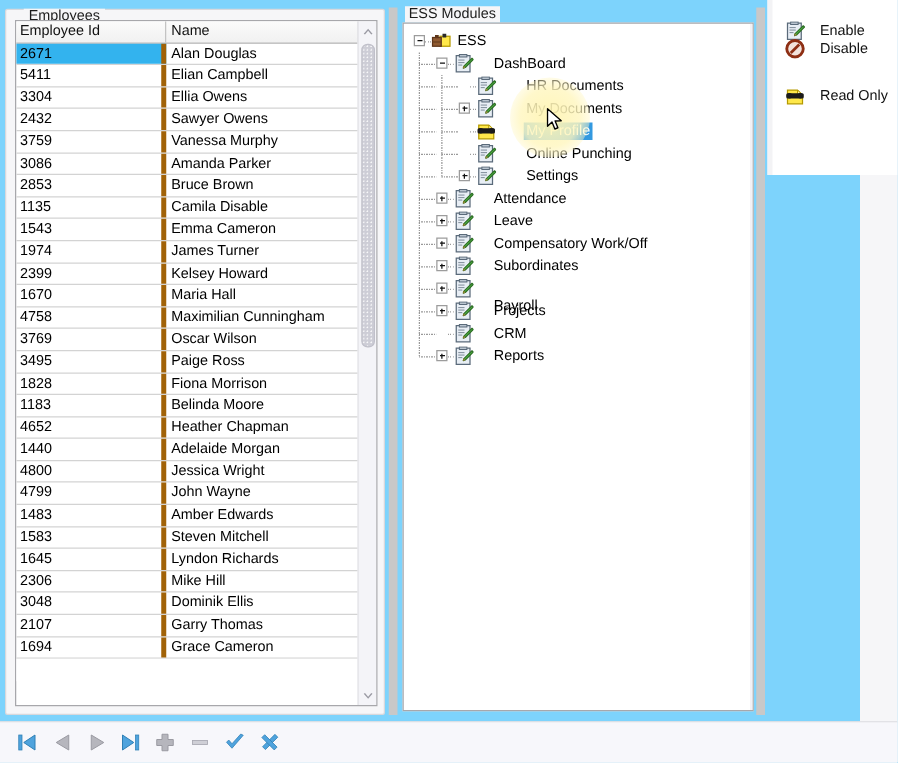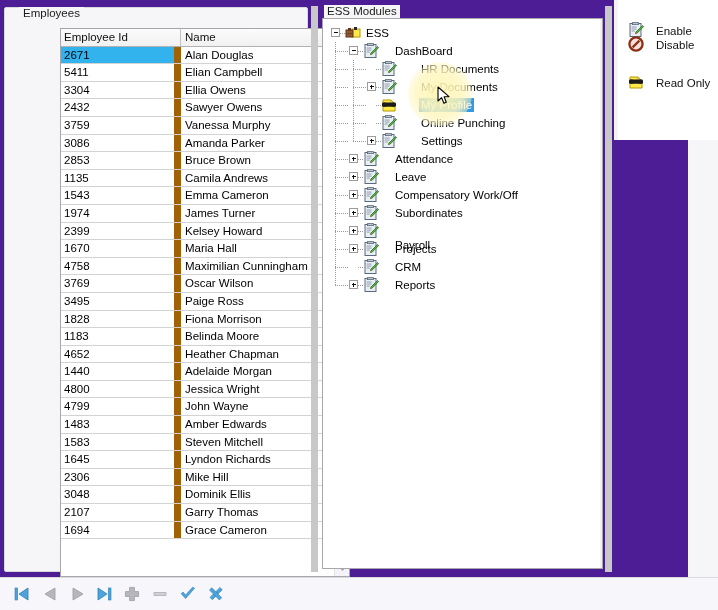--- a/index.html
+++ b/index.html
@@ -12,21 +12,21 @@
   #root {
     position: relative;
     width: 718px; height: 610px;
     background: #f6f6f8;
   }
 
   
   #content-area {
     position: absolute; left: 0; top: 0;
     width: 688px; height: 577px;
-    background: #4c1d95;
+    background: #7dd3fc;
   }
 
   
   #employees-group {
     position: absolute; left: 4px; top: 7px;
     width: 304px; height: 565px;
     border: 1px solid #d8d8dc;
     border-radius: 2px;
     background: #f6f6f8;
     box-sizing: border-box;
@@ -37,46 +37,45 @@
     background: #f6f6f8;
     padding: 0 4px;
     font-size: 11.5px;
     color: #1b1b1b;
     line-height: 13px;
     white-space: nowrap;
   }
 
   
   #emp-grid {
-    position: absolute; left: 7px; top: 20px;
+    position: absolute; left: 7px; top: 8px;
     width: 290px; height: 549px;
     border: 1px solid #a7a7ab;
     background: #ffffff;
     box-sizing: border-box;
     overflow: hidden;
-    margin-left: 48px;
   }
   #emp-grid-inner {
     position: absolute; left: 0; top: 0;
     width: 274px; height: 100%;
   }
   .grid-row {
     display: flex;
     height: 17.6px;
     box-sizing: border-box;
     border-bottom: 1px solid #d3d3d3;
   }
   .grid-header {
     background: linear-gradient(#fbfbfb, #f1f1f1);
     border-bottom: 1px solid #b2b2b2;
   }
   .cell-id {
     width: 120px;
     box-sizing: border-box;
-    border-right: 7px solid #a16207;
+    border-right: 4px solid #a16207;
     padding: 1px 0 0 3px;
     font-size: 11.5px;
     color: #000;
     line-height: 15px;
     overflow: hidden;
     white-space: nowrap;
   }
   .cell-name {
     width: 154px;
     box-sizing: border-box;
@@ -249,21 +248,21 @@
   }
   #cm-gutter {
     position: absolute; left: 0; top: 0;
     width: 4px; height: 140px;
     background: #f3f3f5;
   }
   .cm-item {
     position: absolute;
     left: 4px;
     width: 100px; height: 26px;
-    display: flex; align-items: flex-end;
+    display: flex; align-items: center;
   }
   .cm-icon {
     width: 16px; height: 16px;
     margin-left: 10px; margin-right: 12px;
     flex: 0 0 16px;
     position: relative;
   }
   .cm-label {
     font-size: 11.5px;
     color: #111;
@@ -330,21 +329,21 @@
               <div class="grid-row">
                 <div class="cell-id">3086</div>
                 <div class="cell-name">Amanda Parker</div>
               </div>
               <div class="grid-row">
                 <div class="cell-id">2853</div>
                 <div class="cell-name">Bruce Brown</div>
               </div>
               <div class="grid-row">
                 <div class="cell-id">1135</div>
-                <div class="cell-name">Camila Andrews</div>
+                <div class="cell-name">Camila Disable</div>
               </div>
               <div class="grid-row">
                 <div class="cell-id">1543</div>
                 <div class="cell-name">Emma Cameron</div>
               </div>
               <div class="grid-row">
                 <div class="cell-id">1974</div>
                 <div class="cell-name">James Turner</div>
               </div>
               <div class="grid-row">

